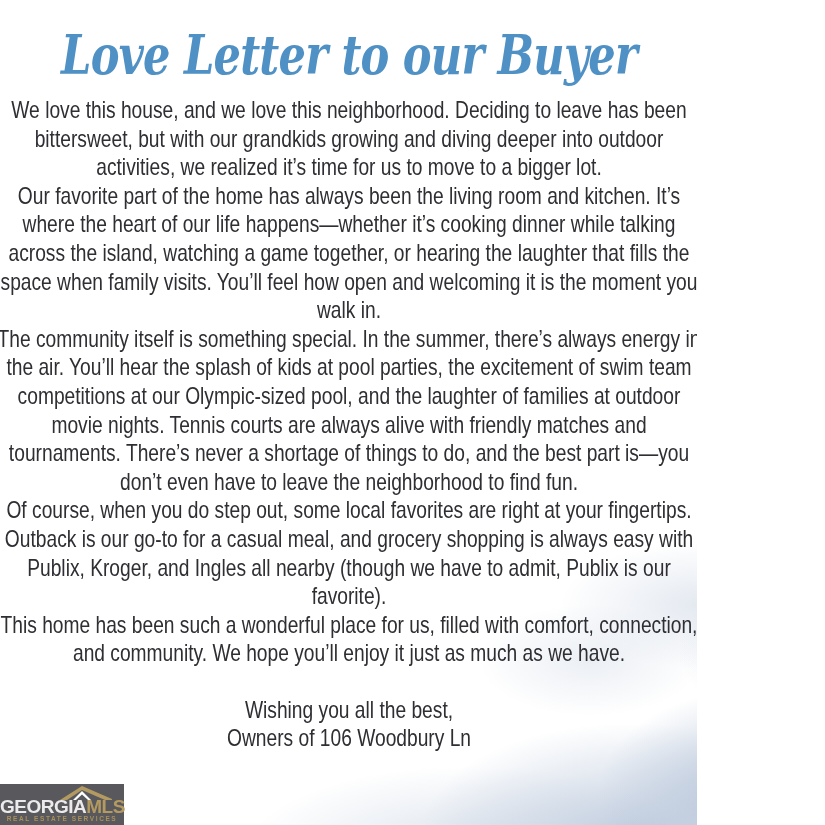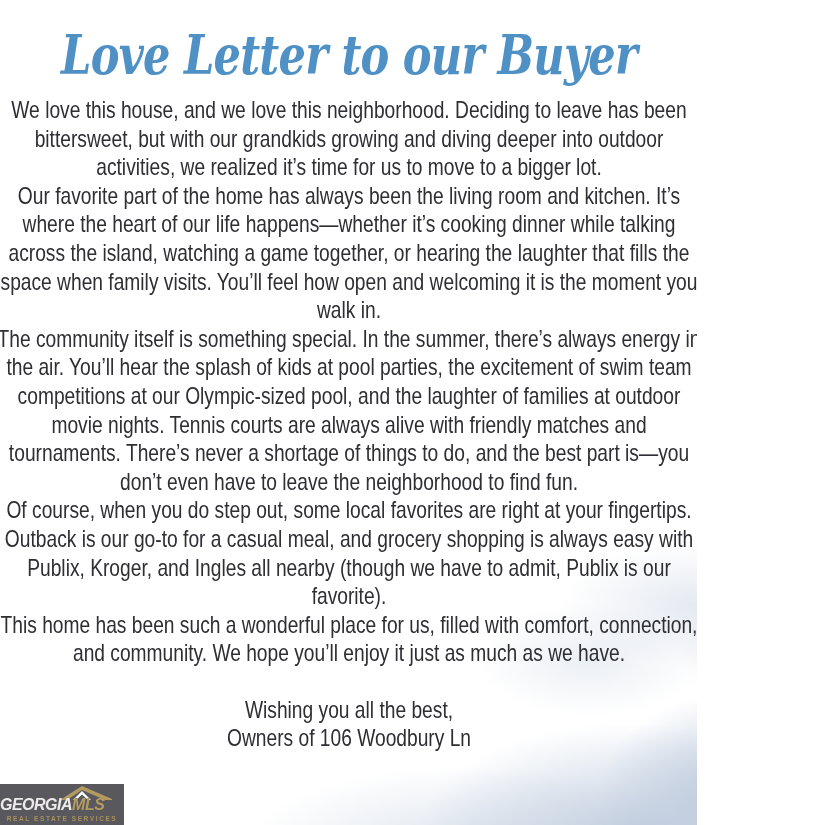--- a/index.html
+++ b/index.html
@@ -66,26 +66,25 @@
     top: 1px;
     left: 60px;
     width: 52px;
     height: 15px;
   }
   .logo-line {
     position: absolute;
     top: 12px;
     left: 0;
     width: 100%;
-    text-align: left;
-    font-size: 16px;
+    text-align: center;
+    font-size: 19px;
     font-weight: bold;
     letter-spacing: -0.5px;
     white-space: nowrap;
-    font-style: italic;
   }
   .logo-georgia { color: #eceaea; }
   .logo-mls { color: #b39a60; }
   .logo-tagline {
     position: absolute;
     bottom: 3px;
     left: 0;
     width: 100%;
     text-align: center;
     font-size: 6.5px;

